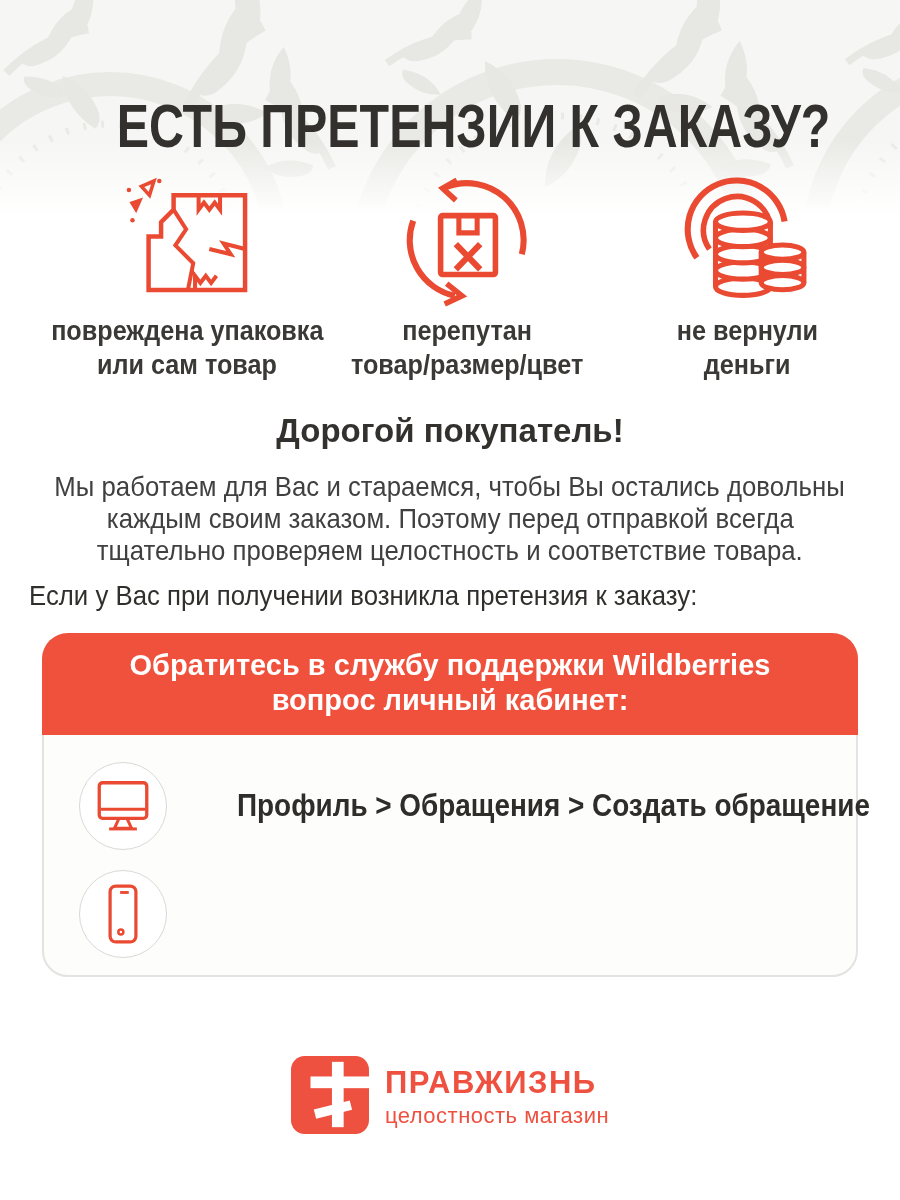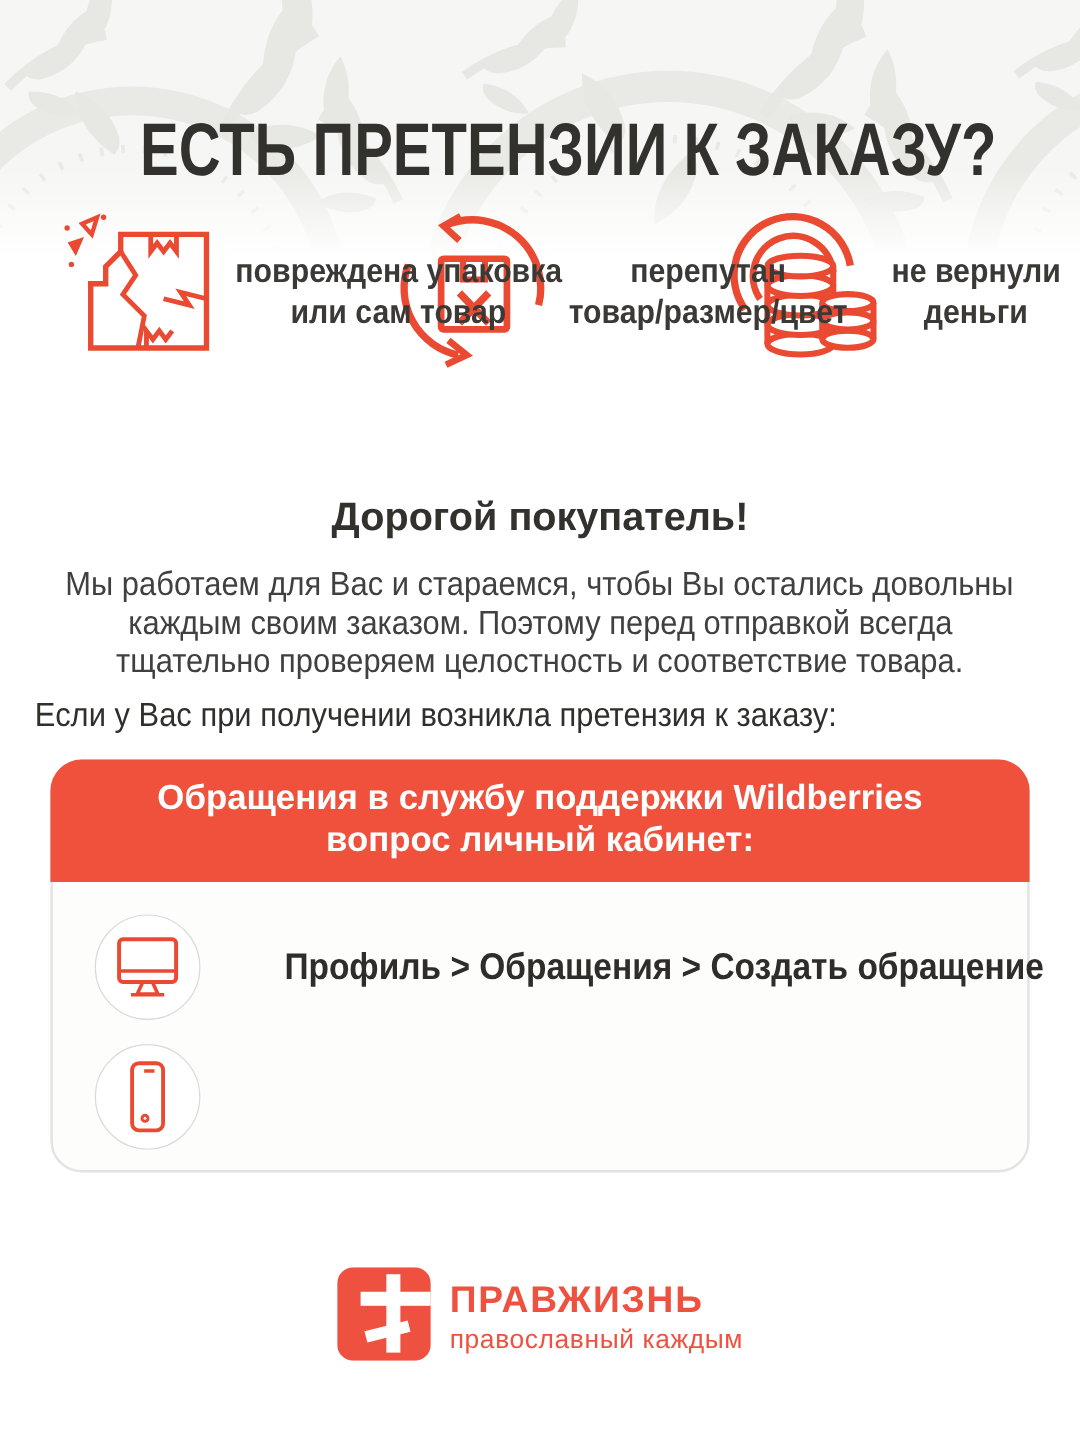--- a/index.html
+++ b/index.html
@@ -8,21 +8,21 @@
   
   .hero{position:absolute;top:0;left:0;width:900px;height:215px;}
   .hero svg{display:block;}
   .hero-fade{position:absolute;left:0;top:140px;width:900px;height:75px;
              background:linear-gradient(rgba(255,255,255,0),#ffffff);}
   .title{position:absolute;top:74px;left:0;width:900px;margin:16px;text-align:center;
          font-size:62px;font-weight:bold;color:#33312e;white-space:nowrap;letter-spacing:0;}
   .squeeze{display:inline-block;transform:scaleX(.78);}
   
   .claims{position:absolute;top:172px;left:47px;width:840px;display:flex;}
-  .claim{width:280px;display:flex;flex-direction:row;align-items:center;}
+  .claim{width:280px;display:flex;flex-direction:column;align-items:center;}
   .claim-icon{height:138px;display:flex;align-items:flex-start;justify-content:center;}
   .claim-caption{margin-top:4px;text-align:center;font-weight:bold;font-size:28px;
                  line-height:34px;color:#3a3936;}
   .narrow{display:inline-block;transform:scaleX(.9);white-space:nowrap;}
   .narrow92{display:inline-block;transform:scaleX(.92);white-space:nowrap;}
   .narrowL{display:inline-block;transform:scaleX(.9);transform-origin:0 50%;white-space:nowrap;}
   
   .greeting{position:absolute;top:412px;left:0;width:900px;margin:0;text-align:center;
             font-size:33px;font-weight:bold;color:#32312e;}
   .bodytext{position:absolute;top:471px;left:0;width:900px;text-align:center;
@@ -171,21 +171,21 @@
     <div><span class="narrow92">каждым своим заказом. Поэтому перед отправкой всегда</span></div>
     <div><span class="narrow92">тщательно проверяем целостность и соответствие товара.</span></div>
   </div>
 
   <div class="prompt">
     <span class="narrow92">Если у Вас при получении возникла претензия к заказу:</span>
   </div>
 
   <div class="card">
     <div class="card-head">
-      <div>Обращения в службу поддержки Wildberries</div>
+      <div>Обратитесь в службу поддержки Wildberries</div>
       <div>вопрос личный кабинет:</div>
     </div>
 
     <div class="card-row r1">
       <div class="row-circle">
         <svg width="66" height="61" viewBox="0 0 100 92" fill="none" stroke="#e94a31" stroke-width="5">
           <rect x="14" y="10" width="72" height="54" rx="5"></rect>
           <path d="M16,50 H84" stroke-width="4.5"></path>
           <path d="M44,64 L37,79 L63,79 L56,64" stroke-width="4.5"></path>
           <path d="M29,80 H71" stroke-width="4.5"></path>
@@ -211,17 +211,17 @@
     <div class="brand-mark">
       <svg width="78" height="78" viewBox="0 0 80 80">
         <rect width="80" height="80" rx="14" fill="#ef5140"></rect>
         <rect x="42" y="6" width="12" height="67" fill="#ffffff"></rect>
         <rect x="20" y="21" width="60" height="12" fill="#ffffff"></rect>
         <rect x="24" y="50" width="38" height="10" fill="#ffffff" transform="rotate(-14 43 55)"></rect>
       </svg>
     </div>
     <div class="brand-text">
       <div class="brand-name">ПРАВЖИЗНЬ</div>
-      <div class="brand-tagline">православный каждым</div>
+      <div class="brand-tagline">целостность магазин</div>
     </div>
   </div>
 
 </div>
 
 </body></html>

